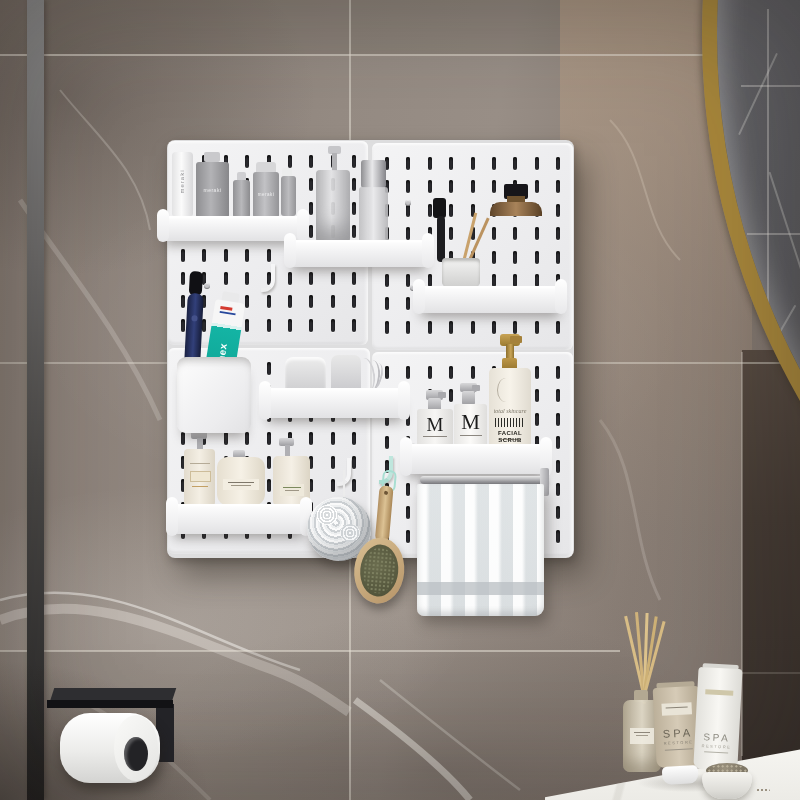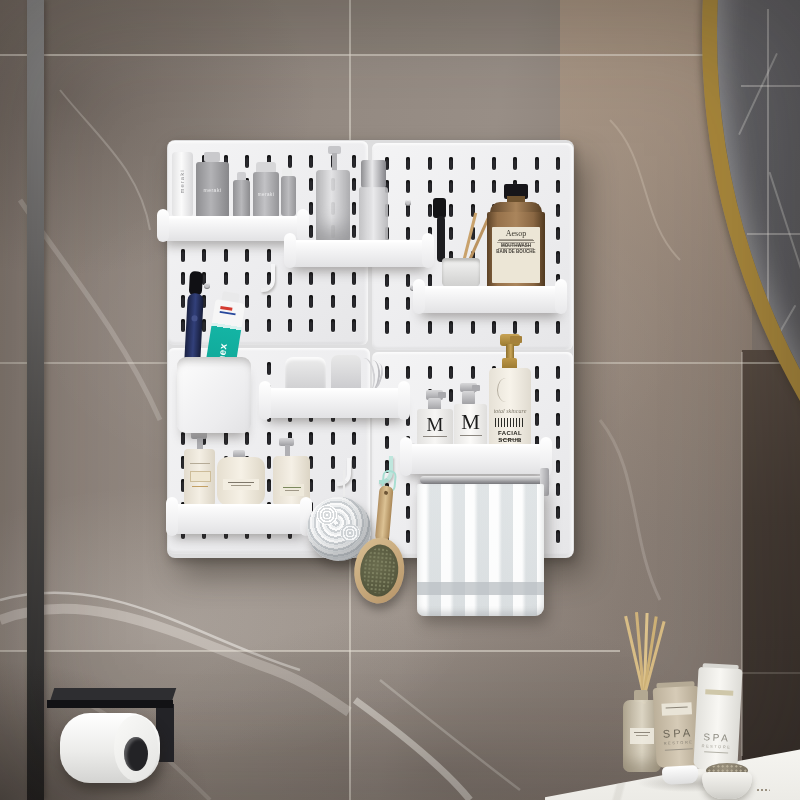--- a/index.html
+++ b/index.html
@@ -468,32 +468,20 @@
   <div class="abs shelf" style="left:286px;top:240px;width:146px;height:27px;z-index:12"></div>
 
   <div class="abs" style="left:433px;top:198px;width:13px;height:20px;background:#141416;border-radius:3px;z-index:11"></div>
   <div class="abs" style="left:437px;top:216px;width:8px;height:46px;background:#1d1d20;border-radius:4px;z-index:11"></div>
   <div class="abs" style="left:468px;top:212px;width:3px;height:52px;background:#c9a26c;transform:rotate(14deg);z-index:11"></div>
   <div class="abs" style="left:477px;top:216px;width:3px;height:48px;background:#bb9360;transform:rotate(24deg);z-index:11"></div>
   <div class="abs" style="left:442px;top:258px;width:38px;height:29px;border-radius:4px 4px 5px 5px;z-index:11;background:linear-gradient(180deg,#f4f4f3,#dededd 60%,#cfcfce);box-shadow:inset 0 3px 3px rgba(120,120,118,0.45)"></div>
   <div class="abs" style="left:504px;top:184px;width:24px;height:15px;background:#17161a;border-radius:2px;z-index:11"></div>
   <div class="abs" style="left:507px;top:196px;width:18px;height:10px;background:#6e522f;z-index:11"></div>
   <div class="abs" style="left:490px;top:202px;width:52px;height:14px;background:linear-gradient(90deg,#5f452a,#a8835a 50%,#5a4126);border-radius:10px 10px 0 0;z-index:11"></div>
-  <div class="abs" style="left:487px;top:212px;width:58px;height:78px;background:linear-gradient(90deg,#5c4227,#96714a 18%,#aa855c 50%,#8a6743 80%,#50391f);border-radius:2px;z-index:11">
-    <div style="position:absolute;left:5px;top:15px;width:48px;height:56px;background:#ece6d6;border-radius:1px;padding:2px 0;box-sizing:border-box">
-      <div class="tt serif" style="left:0;top:2px;width:100%;font-size:8px;color:#3b382f">Aesop</div>
-      <div style="position:absolute;left:6px;top:13px;width:36px;height:1px;background:#8b8578"></div>
-      <div class="tt" style="left:0;top:16px;width:100%;font-size:4.5px;font-weight:bold;color:#44403a">MOUTHWASH</div>
-      <div class="tt" style="left:0;top:22px;width:100%;font-size:4.5px;font-weight:bold;color:#44403a">BAIN DE BOUCHE</div>
-      <div class="microbar" style="width:34px;margin-top:10px"></div>
-      <div class="microbar" style="width:38px"></div>
-      <div class="microbar" style="width:30px"></div>
-      <div class="microbar" style="width:36px"></div>
-    </div>
-  </div>
   <div class="abs shelf" style="left:415px;top:286px;width:150px;height:27px;z-index:12"></div>
 
   <div class="abs hookJ" style="left:261px;top:264px;z-index:11"></div>
 
   <div class="abs" style="left:189px;top:271px;transform:rotate(3deg);z-index:11">
     <div style="position:absolute;left:1px;top:0;width:13px;height:24px;background:#101014;border-radius:5px"></div>
     <div style="position:absolute;left:0;top:22px;width:16px;height:80px;background:linear-gradient(90deg,#1a2142,#32407a 50%,#161c38);border-radius:7px"></div>
     <div style="position:absolute;left:5px;top:44px;width:6px;height:6px;border-radius:50%;background:#44518a"></div>
   </div>
   <div class="abs" style="left:210px;top:292px;transform:rotate(9deg);width:30px;height:88px;z-index:11">

